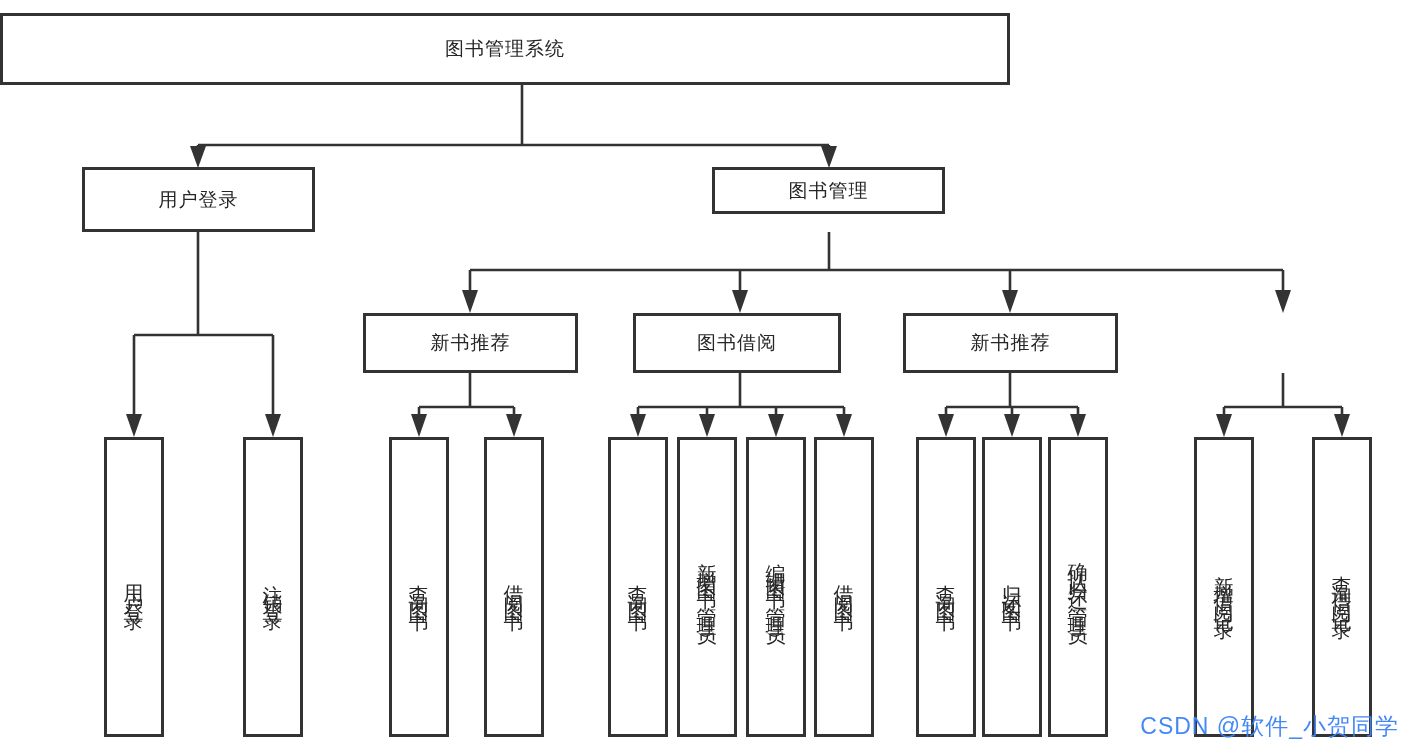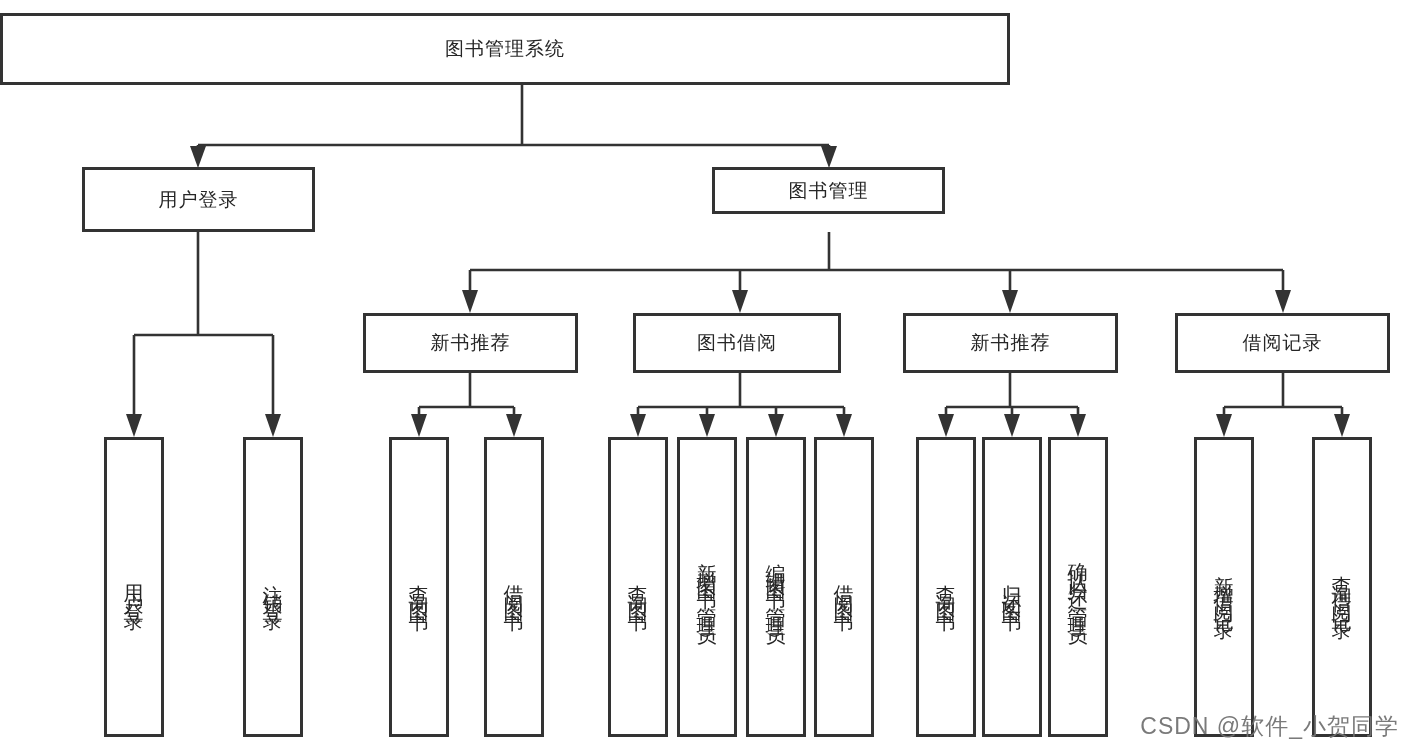--- a/index.html
+++ b/index.html
@@ -36,21 +36,21 @@
     letter-spacing: 9px;
     line-height: 1;
     white-space: nowrap;
   }
   .root-node { border-width: 3px; }
   .watermark {
     position: absolute;
     right: 6px;
     bottom: 5px;
     font-size: 23px;
-    color: #737373;
+    color: #3b82f6;
     opacity: 0.95;
     z-index: 10;
     letter-spacing: 1px;
     white-space: nowrap;
   }
 </style>
 </head>
 <body>
 
 <div class="canvas">
@@ -108,23 +108,20 @@
 
   <div class="node h-node" style="left:363px; top:313px; width:215px; height:60px;">
     <span>新书推荐</span>
   </div>
   <div class="node h-node" style="left:633px; top:313px; width:208px; height:60px;">
     <span>图书借阅</span>
   </div>
   <div class="node h-node" style="left:903px; top:313px; width:215px; height:60px;">
     <span>新书推荐</span>
   </div>
-  <div class="node h-node" style="left:1175px; top:313px; width:215px; height:60px;">
-    <span>借阅记录</span>
-  </div>
 
   <div class="node v-node" style="left:104px; top:437px; width:60px; height:300px;">
     <span class="vtext">用户登录</span>
   </div>
   <div class="node v-node" style="left:243px; top:437px; width:60px; height:300px;">
     <span class="vtext">注销登录</span>
   </div>
 
   <div class="node v-node" style="left:389px; top:437px; width:60px; height:300px;">
     <span class="vtext">查询图书</span>

